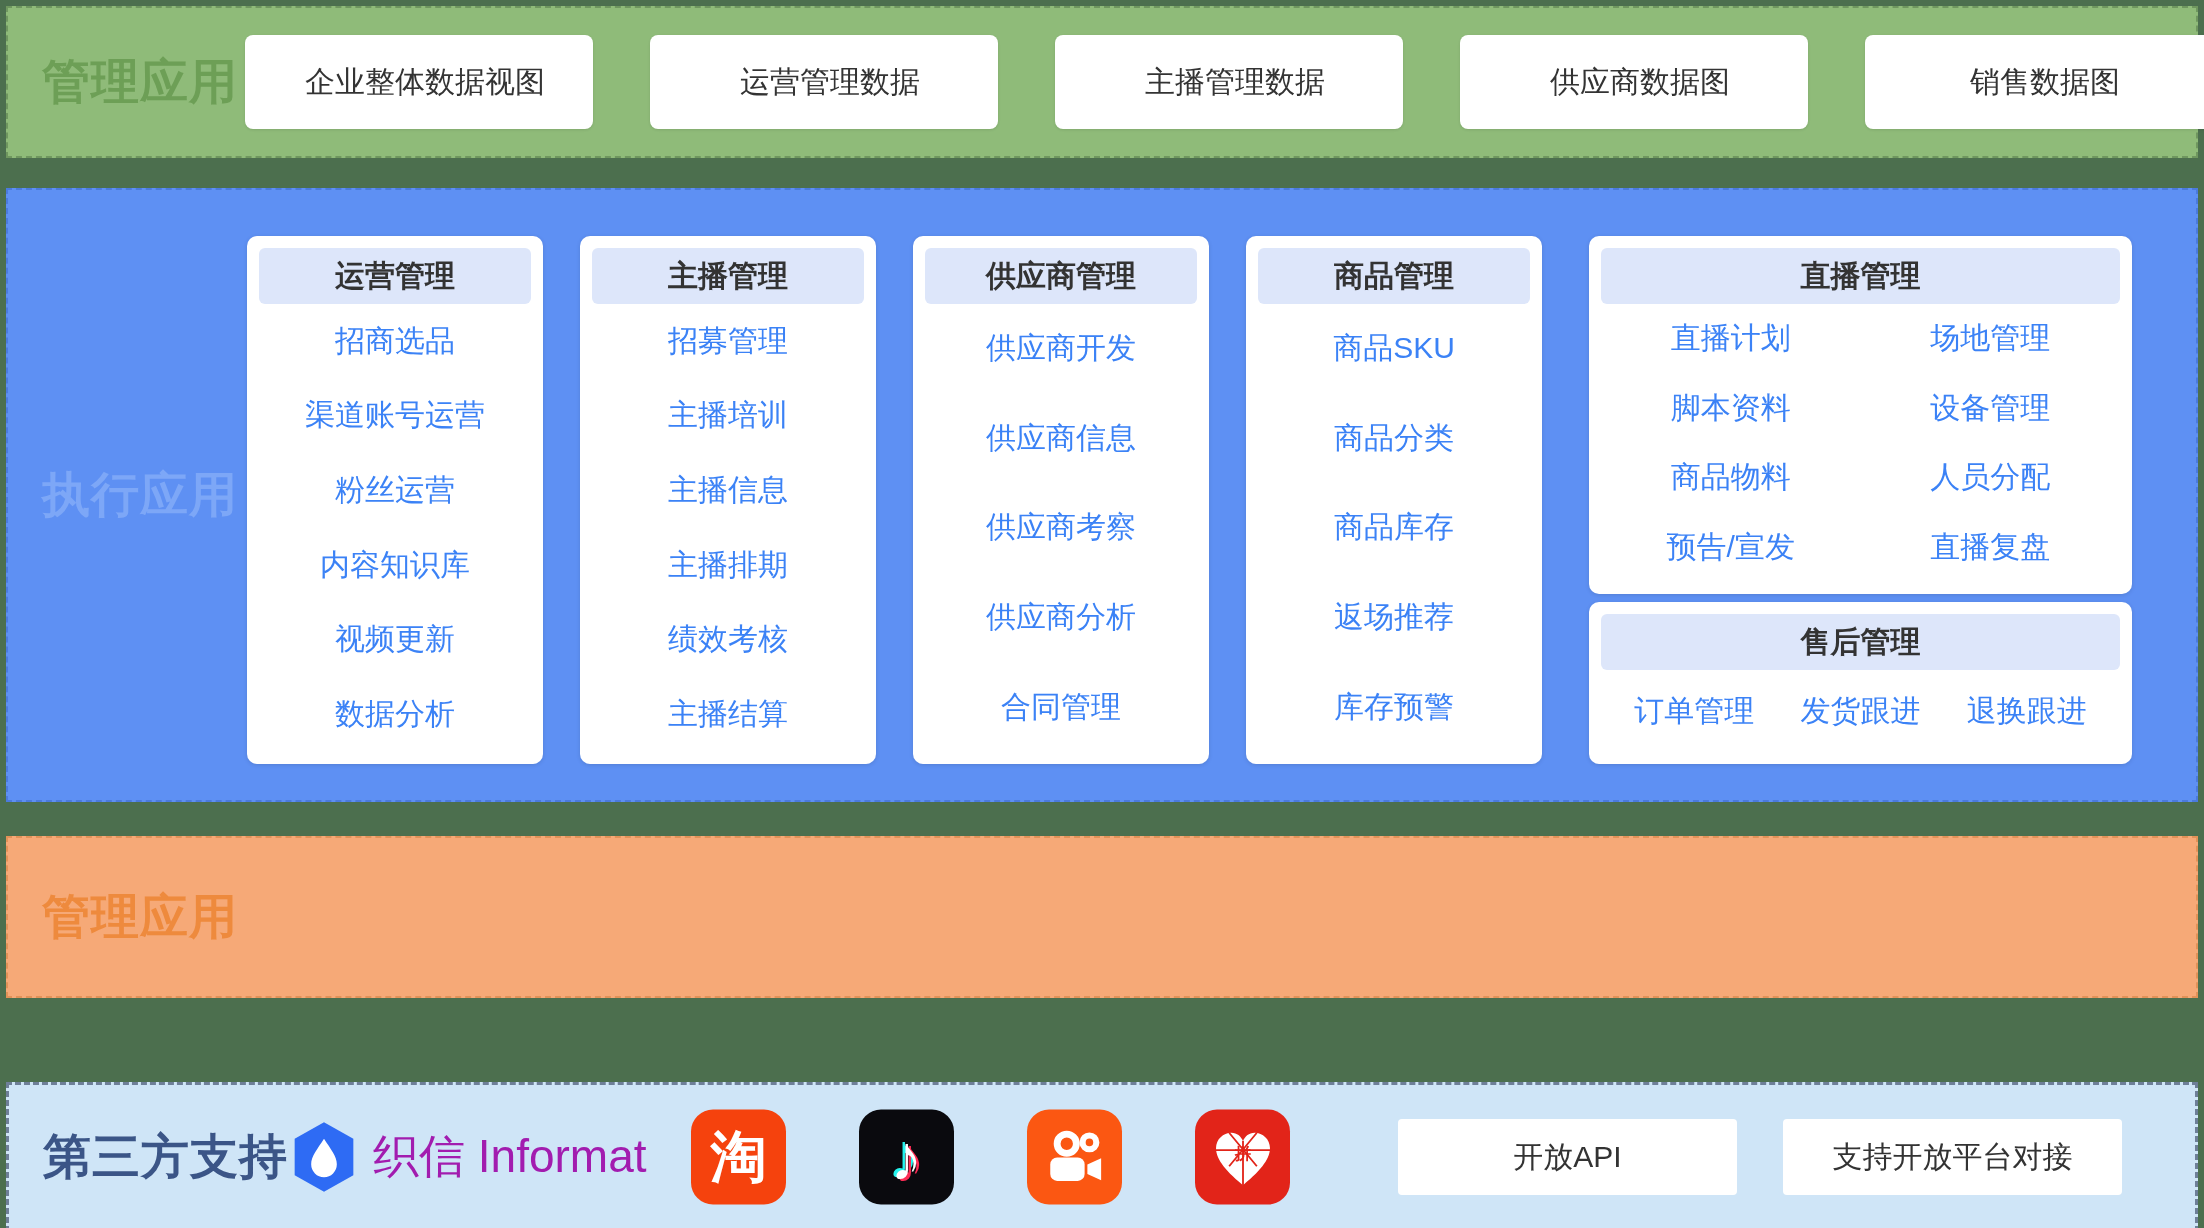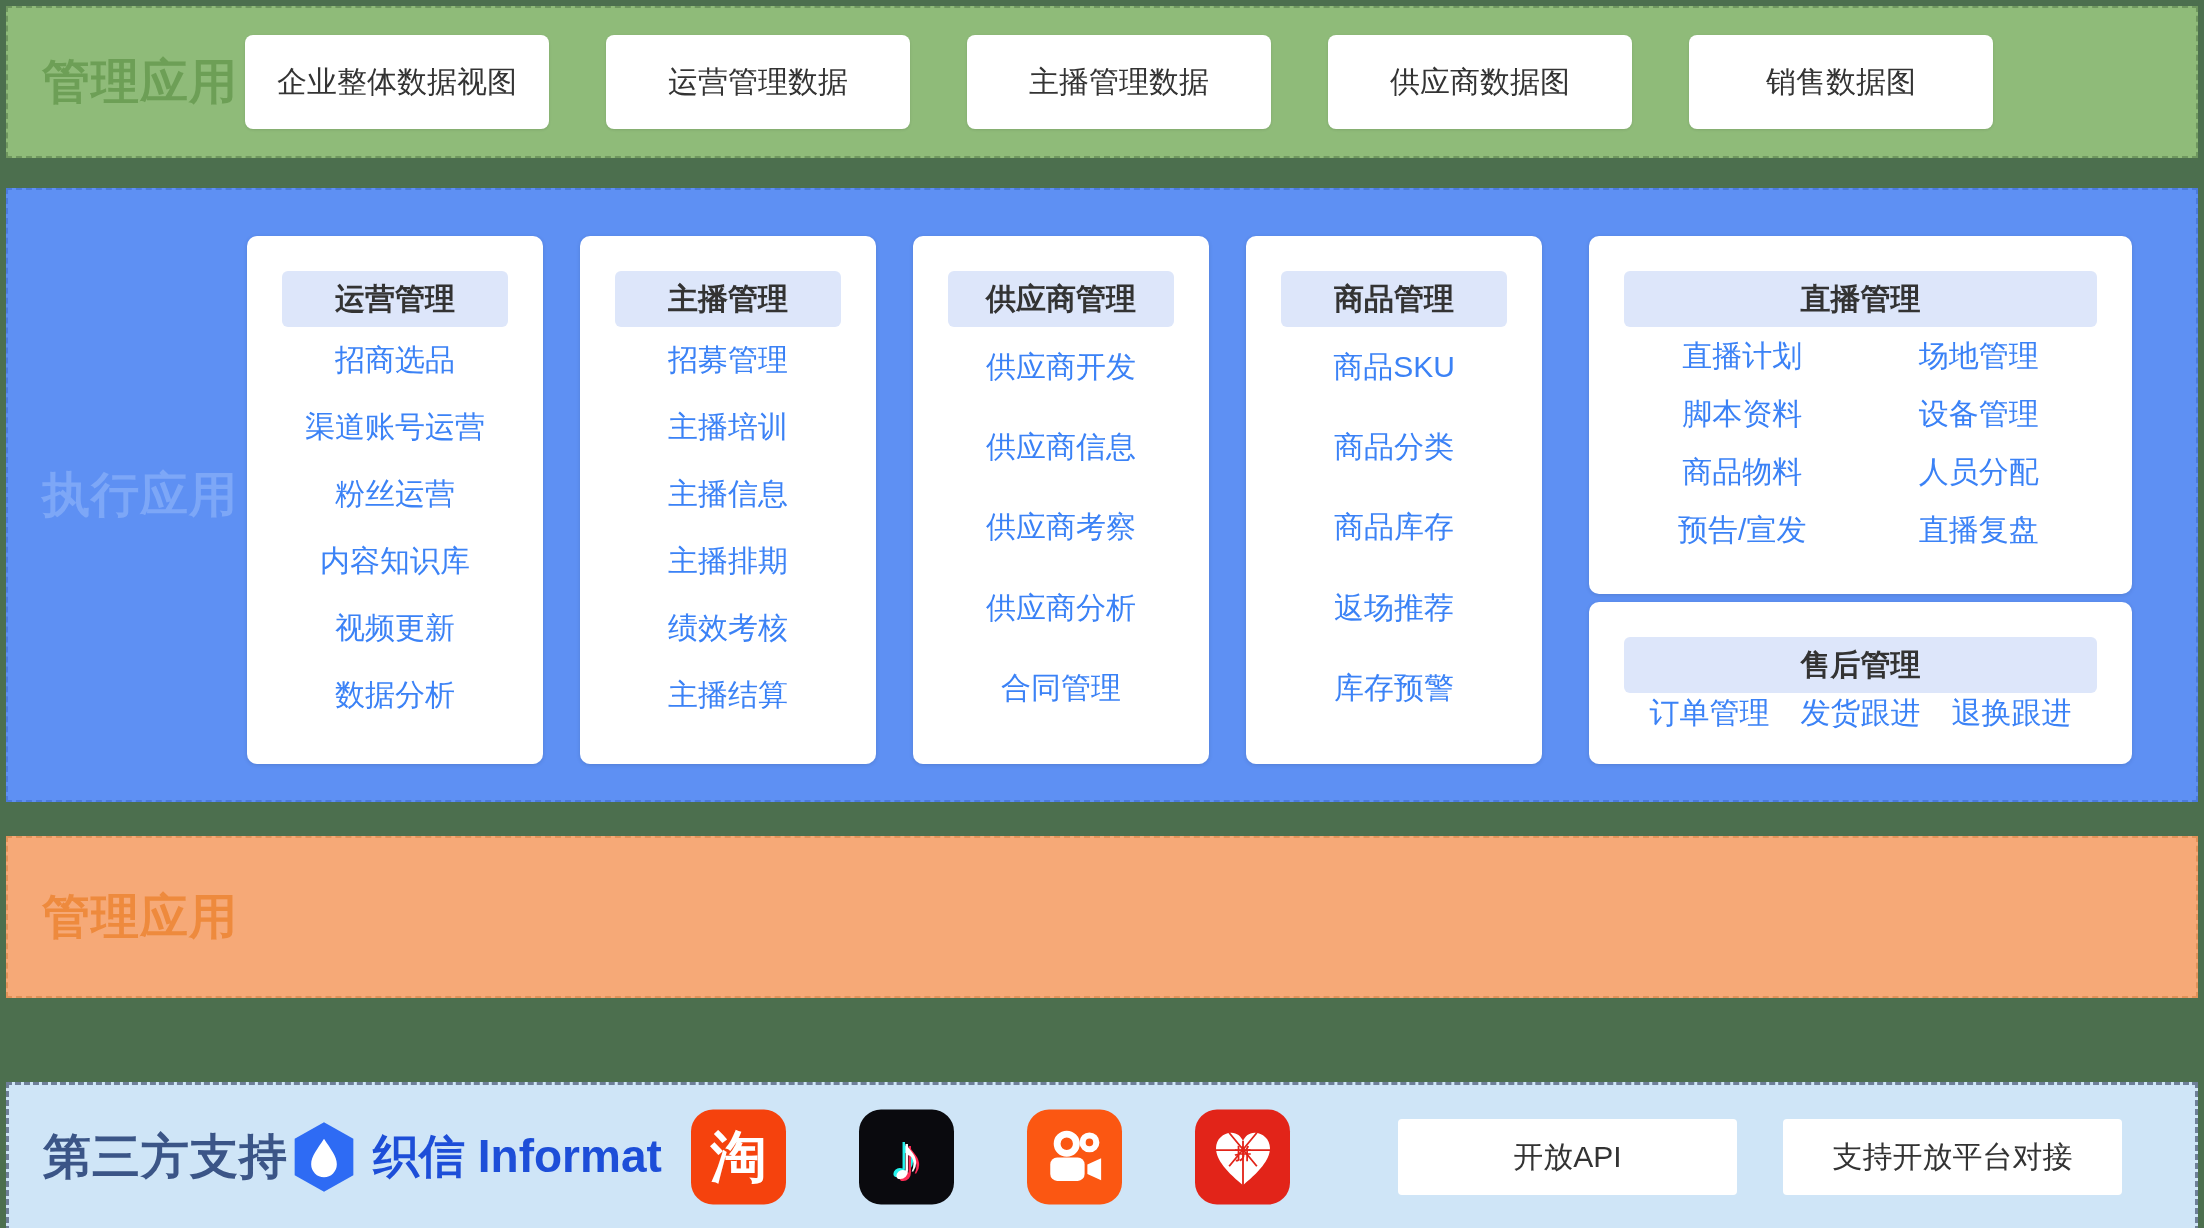--- a/index.html
+++ b/index.html
@@ -22,43 +22,43 @@
   .label-blue{color:#7da7f7;}
   .label-orange{color:#ee8a3d;}
   .label-navy{color:#3b5587;}
   .btn-row{position:absolute;top:50%;transform:translateY(-50%);display:flex;}
   .row-top{left:237px;gap:57px;}
   .row-orange{left:237px;gap:102px;}
   .wbtn{
     background:#fff;border-radius:8px;display:flex;align-items:center;justify-content:center;
     font-size:30px;color:#333;box-shadow:0 1px 3px rgba(0,0,0,.10);white-space:nowrap;
   }
-  .btn-top{width:304px;height:94px;}
+  .btn-top{width:336px;height:94px;padding-left:12px;}
   .btn-orange{width:400px;height:90px;}
   .card{
     position:absolute;background:#fff;border-radius:10px;box-sizing:border-box;
-    padding:35px;display:flex;flex-direction:column;box-shadow:0 1px 4px rgba(0,0,0,.12);
+    padding:12px;display:flex;flex-direction:column;box-shadow:0 1px 4px rgba(0,0,0,.12);
   }
   .card-sm{width:296px;top:46px;height:528px;}
   .c1{left:239px;} .c2{left:572px;} .c3{left:905px;} .c4{left:1238px;}
   .c5{left:1581px;width:543px;top:46px;height:358px;}
   .c6{left:1581px;width:543px;top:412px;height:162px;}
   .card-header{
     height:56px;flex:0 0 56px;background:#dde6fa;border-radius:6px;
     display:flex;align-items:center;justify-content:center;
     font-size:30px;font-weight:700;color:#333;
   }
   .card-items{flex:1;display:flex;flex-direction:column;justify-content:space-around;align-items:center;}
   .card-item{font-size:30px;color:#3b82f6;white-space:nowrap;}
   .grid-items{flex:1;display:grid;grid-template-columns:1fr 1fr;align-items:center;justify-items:center;}
   .row-items{flex:1;display:flex;align-items:center;justify-content:space-around;padding:0 10px;}
   
   .sky-item{position:absolute;top:50%;transform:translateY(-50%);}
   .brand{left:282px;display:flex;align-items:center;gap:16px;}
-  .brand-name{font-size:46px;font-weight:700;color:#1d4ed8;letter-spacing:0;white-space:nowrap;}
+  .brand-name{font-size:46px;font-weight:400;color:#a21caf;letter-spacing:0;white-space:nowrap;}
   .appicons{left:682px;display:flex;gap:73px;}
   .appicon{width:95px;height:95px;border-radius:22px;position:relative;display:flex;align-items:center;justify-content:center;}
   .taobao{background:#f5420d;}
   .taobao-char{color:#fff;font-size:56px;font-weight:700;}
   .douyin{background:#0a0a0e;}
   .note{position:relative;width:70px;height:78px;}
   .note span{position:absolute;left:0;top:0;width:100%;height:100%;font-size:64px;font-weight:700;line-height:78px;text-align:center;}
   .note .n-cyan{color:#25f4ee;transform:translate(-3px,-2px);}
   .note .n-red{color:#fe2c55;transform:translate(3px,2px);}
   .note .n-white{color:#fff;}

